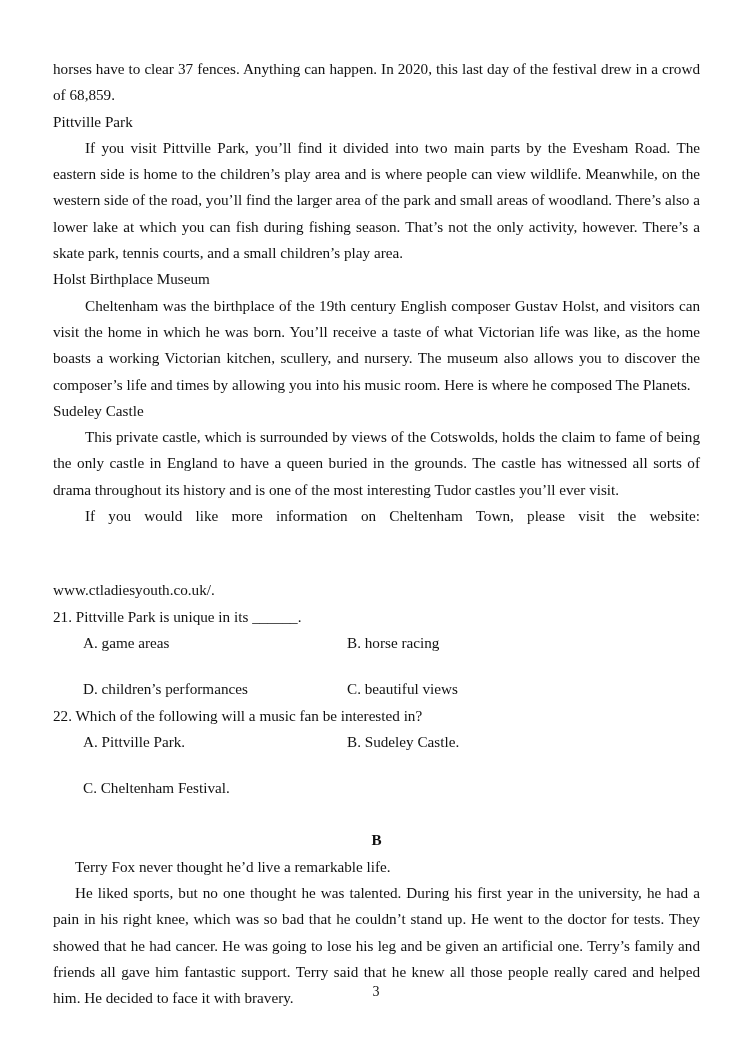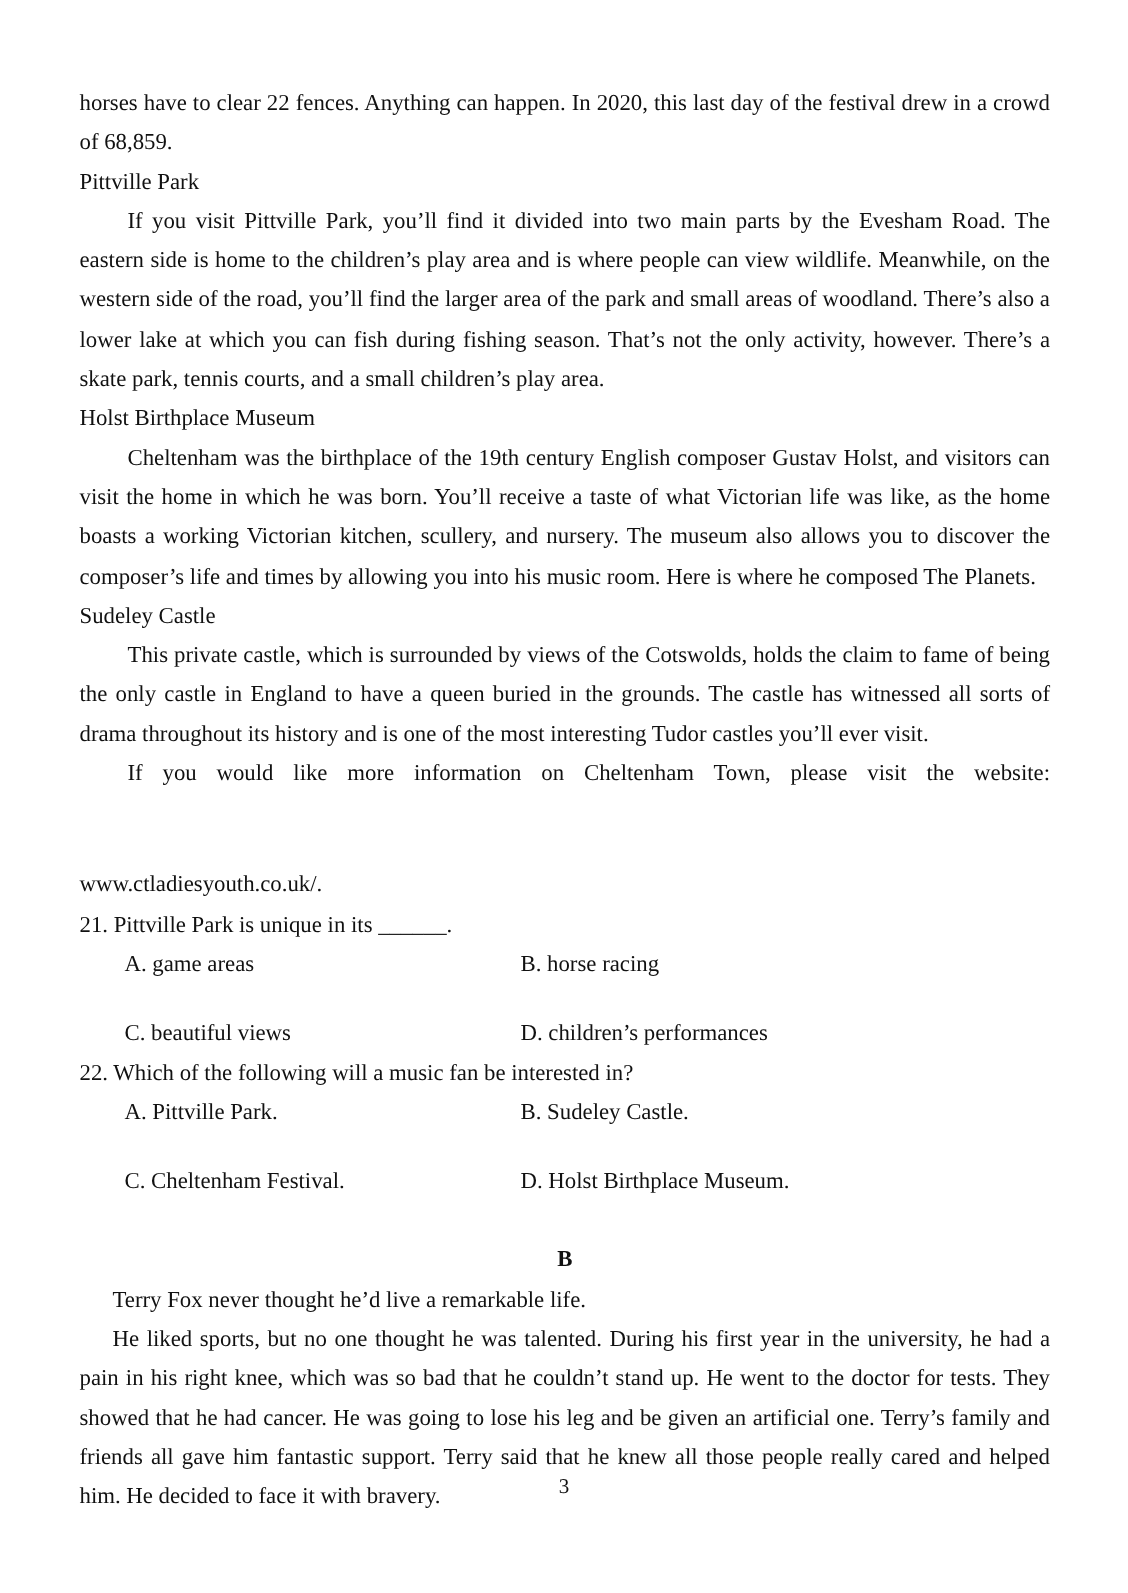--- a/index.html
+++ b/index.html
@@ -59,21 +59,21 @@
       font-size: 14px;
     }
     .url { white-space: nowrap; margin-top: 48px; }
     .last-line-justify { text-align-last: justify; }
   </style>
 </head>
 <body>
 
 <div class="page">
 
-  <p class="para">horses have to clear 22 fences. Anything can happen. In 2020, this last day of the festival drew in a crowd of 68,859.</p>
+  <p class="para">horses have to clear 37 fences. Anything can happen. In 2020, this last day of the festival drew in a crowd of 68,859.</p>
 
   <div>
     <p class="heading">Pittville Park</p>
     <p class="para indent">If you visit Pittville Park, you’ll find it divided into two main parts by the Evesham Road. The eastern side is home to the children’s play area and is where people can view wildlife. Meanwhile, on the western side of the road, you’ll find the larger area of the park and small areas of woodland. There’s also a lower lake at which you can fish during fishing season. That’s not the only activity, however. There’s a skate park, tennis courts, and a small children’s play area.</p>
   </div>
 
   <div>
     <p class="heading">Holst Birthplace Museum</p>
     <p class="para indent">Cheltenham was the birthplace of the 19th century English composer Gustav Holst, and visitors can visit the home in which he was born. You’ll receive a taste of what Victorian life was like, as the home boasts a working Victorian kitchen, scullery, and nursery. The museum also allows you to discover the composer’s life and times by allowing you into his music room. Here is where he composed The Planets.</p>
   </div>
@@ -84,32 +84,31 @@
   </div>
 
   <p class="para indent last-line-justify">If you would like more information on Cheltenham Town, please visit the website:</p>
   <p class="para url">www.ctladiesyouth.co.uk/.</p>
 
   <div>
     <p class="question">21. Pittville Park is unique in its ______.</p>
     <div class="opts2">
       <span>A. game areas</span>
       <span>B. horse racing</span>
+      <span>D. children’s performances</span>
       <span>C. beautiful views</span>
-      <span>D. children’s performances</span>
     </div>
   </div>
 
   <div>
     <p class="question">22. Which of the following will a music fan be interested in?</p>
     <div class="opts2">
       <span>A. Pittville Park.</span>
       <span>B. Sudeley Castle.</span>
       <span>C. Cheltenham Festival.</span>
-      <span>D. Holst Birthplace Museum.</span>
     </div>
   </div>
 
 
   <div class="section-letter">B</div>
 
   <p class="para indent" style="text-indent:22px;">Terry Fox never thought he’d live a remarkable life.</p>
   <p class="para indent" style="text-indent:22px;">He liked sports, but no one thought he was talented. During his first year in the university, he had a pain in his right knee, which was so bad that he couldn’t stand up. He went to the doctor for tests. They showed that he had cancer. He was going to lose his leg and be given an artificial one. Terry’s family and friends all gave him fantastic support. Terry said that he knew all those people really cared and helped him. He decided to face it with bravery.</p>
 
 </div>

